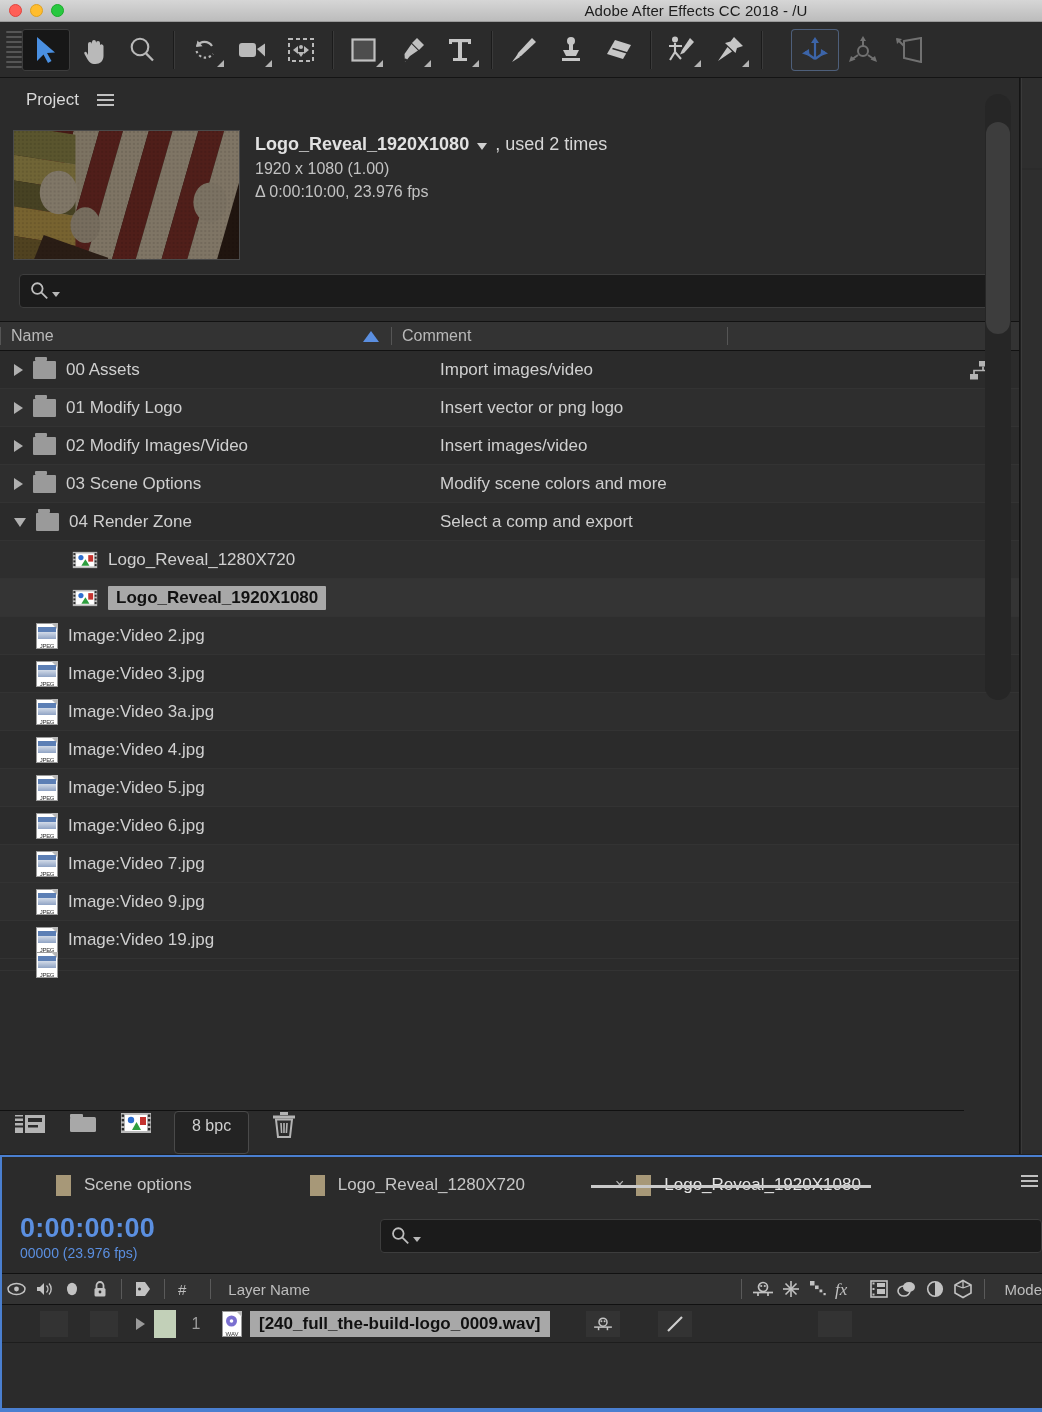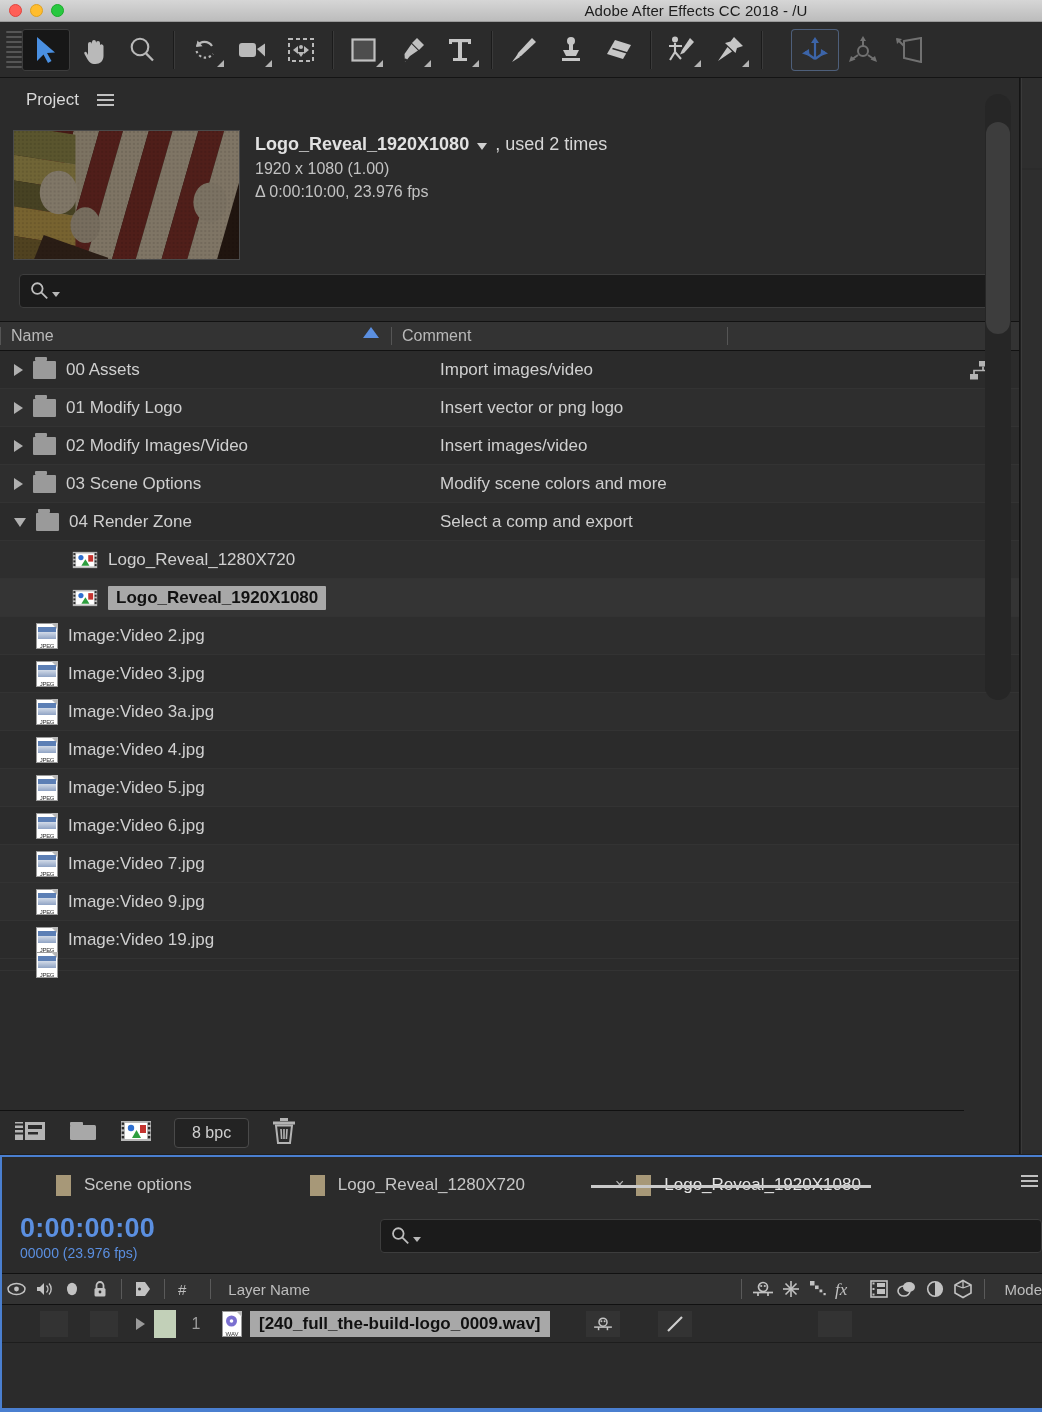--- a/index.html
+++ b/index.html
@@ -85,21 +85,21 @@
   .search .sicon{ transform:rotate(-45deg); }
   .mini-caret{ width:0;height:0;border-style:solid;border-width:5px 4px 0 4px;
                border-color:#b8b8b8 transparent transparent transparent; margin-top:6px;}
 
   .colhead{
     margin-top:13px; height:30px; background:#333; border-top:1px solid #121212;
     border-bottom:1px solid #121212; display:flex; align-items:center;
     font-size:16px; color:#b9b9b9; position:relative;
   }
   .colhead .cdiv{ width:1px; height:18px; background:#555; }
-  .ch-name{ width:390px; display:flex; align-items:flex-start; justify-content:space-between; padding-left:10px;}
+  .ch-name{ width:390px; display:flex; align-items:center; justify-content:space-between; padding-left:10px;}
   .sortarrow{ width:0;height:0;border-style:solid;border-width:0 8px 11px 8px;
               border-color:transparent transparent #5b8fe0 transparent; margin-right:12px;}
   .ch-comment{ width:335px; padding-left:10px;}
   .ch-rest{ flex:1; }
 
   .rows{ position:relative; height:666px; overflow:hidden; }
   .row{
     height:38px; display:flex; align-items:center; position:relative;
     border-bottom:1px solid #333; background:#2b2b2b;
   }
@@ -135,21 +135,21 @@
   .vscroll{
     position:absolute; right:8px; top:16px; width:26px; height:606px;
     background:#262626; border-radius:13px;
   }
   .vthumb{ position:absolute; left:1px; top:28px; width:24px; height:212px;
            background:#3d3d3d; border-radius:12px; }
 
   .panel-foot{
     position:absolute; left:0; bottom:0; width:964px; height:44px;
     background:#2b2b2b; border-top:1px solid #111;
-    display:flex; align-items:center; gap:22px; padding-left:14px;
+    display:flex; gap:22px; padding-left:14px;
   }
   .bpc{ background:#232323; border:1px solid #4a4a4a; border-radius:4px;
         padding:5px 17px; font-size:16px; color:#cfcfcf;}
 
   
   .rightslice{
     position:absolute; left:1021px; top:78px; width:21px; height:1076px;
     background:#2b2b2b; border-left:1px solid #3a3a3a;
   }
   .rightslice .seg{ position:absolute; left:0; right:0; background:#2e2e2e;}

